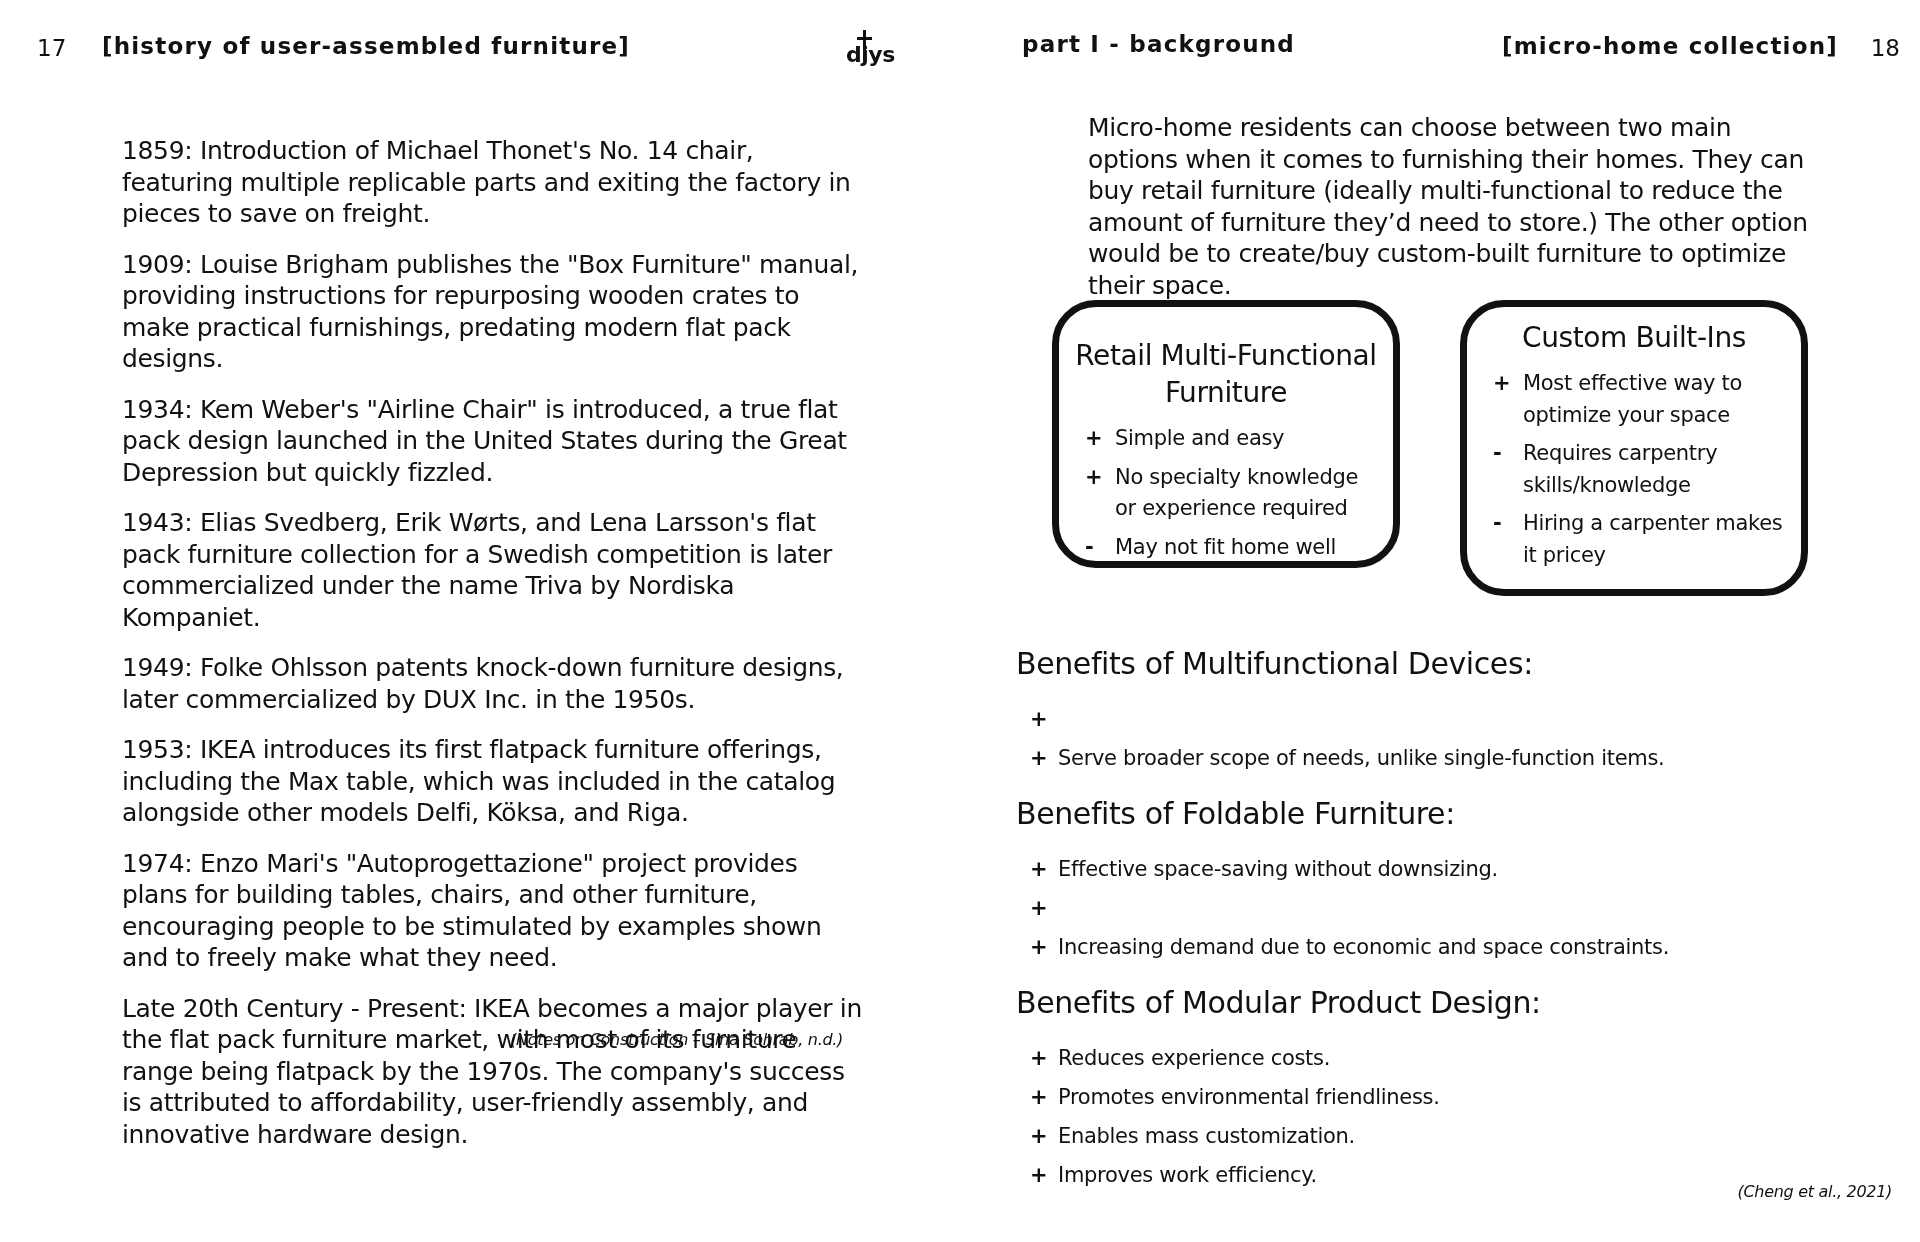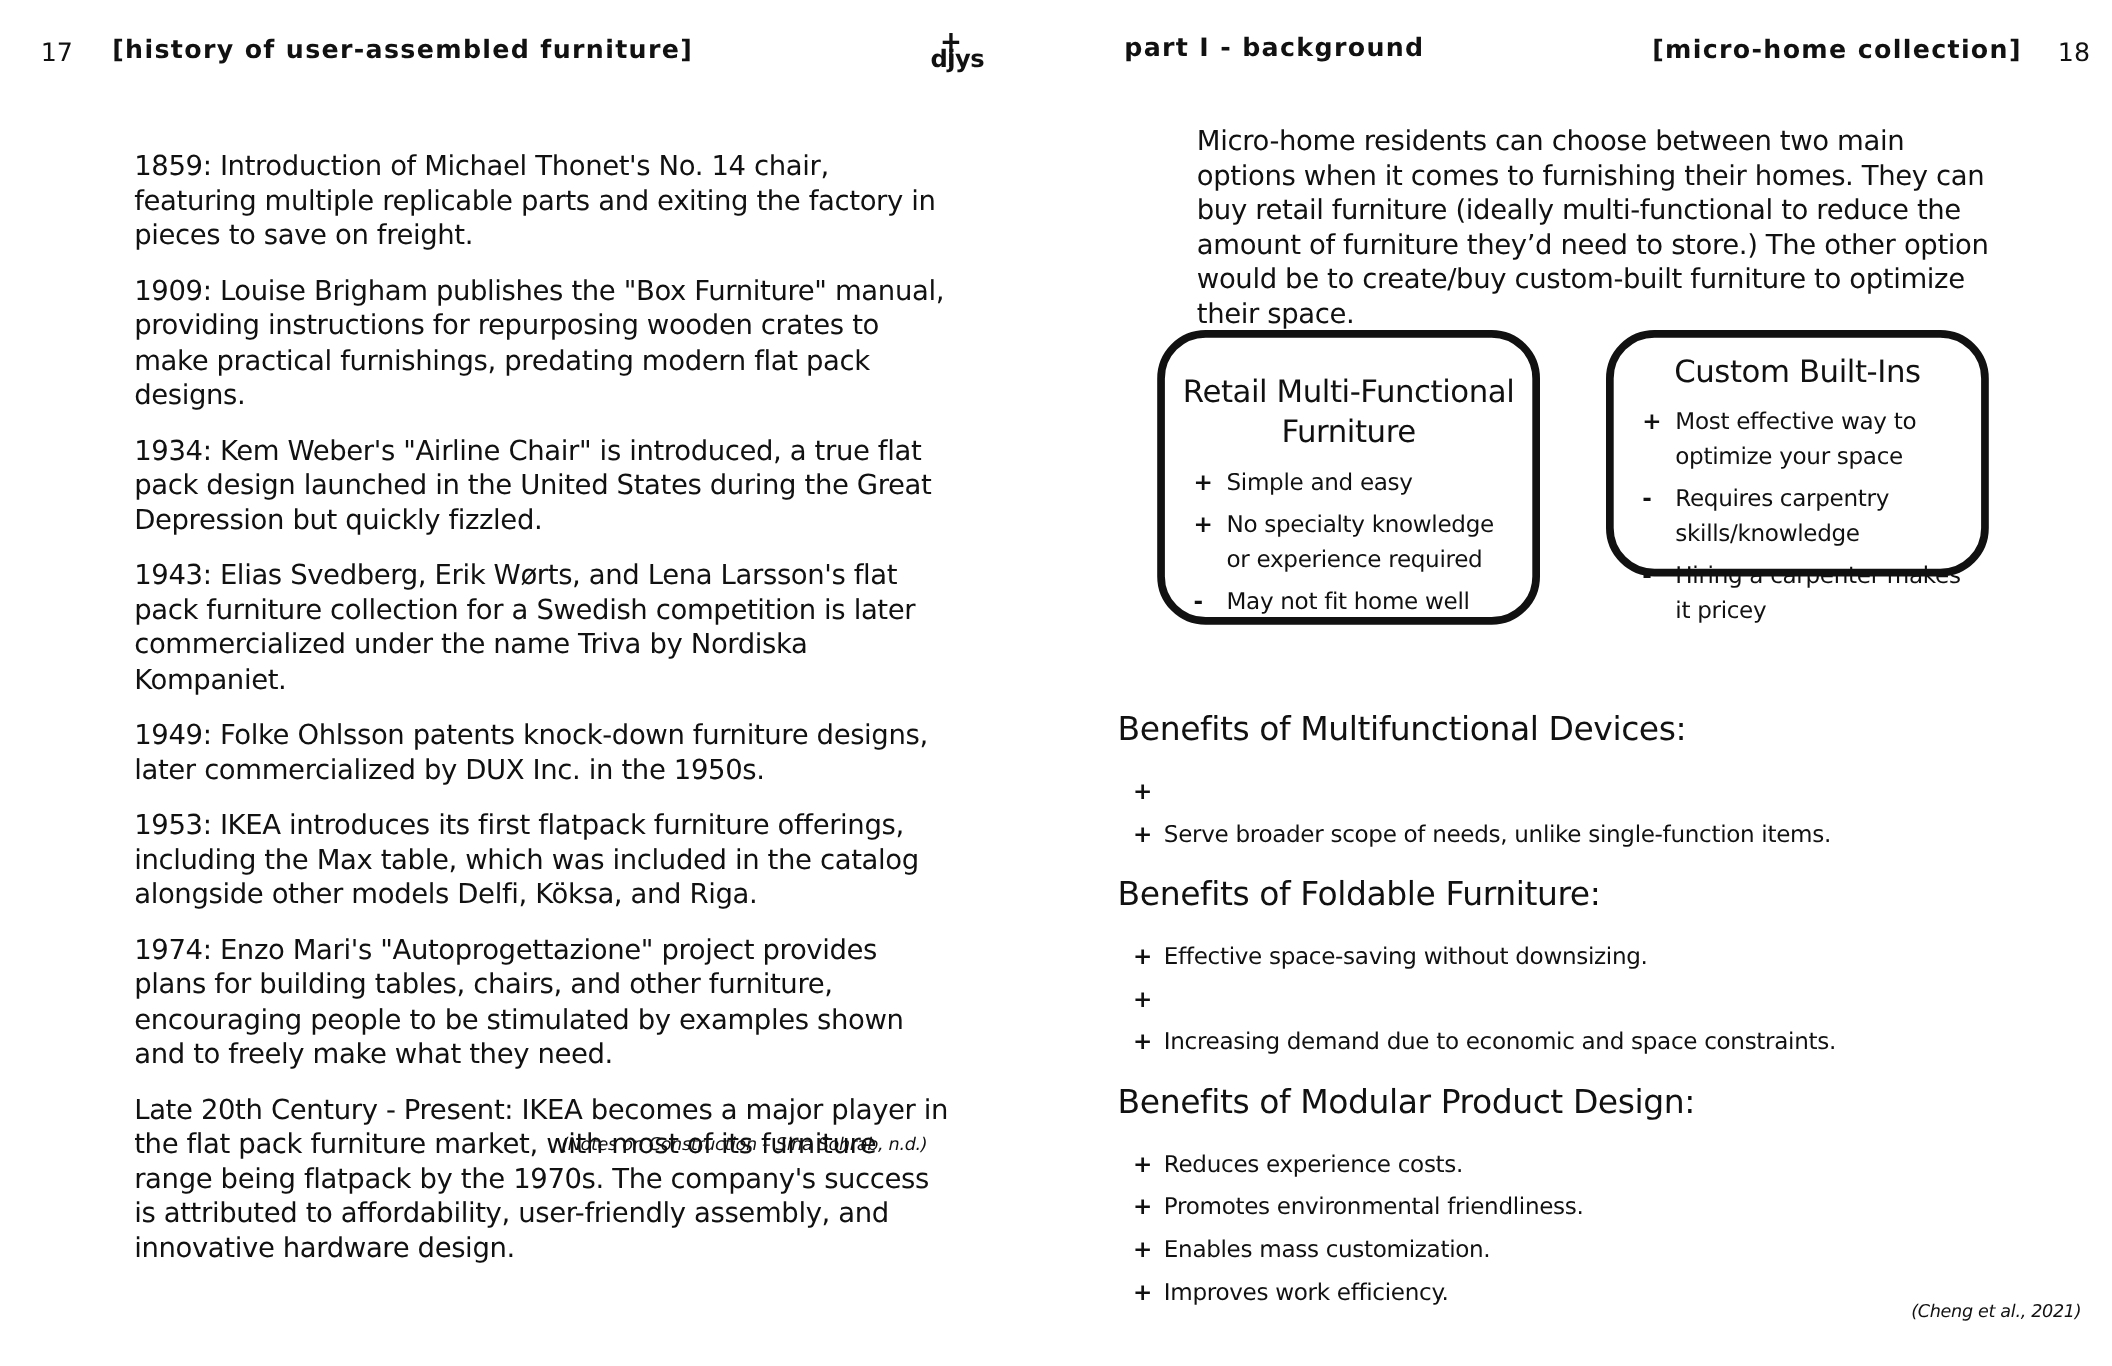--- a/index.html
+++ b/index.html
@@ -17,21 +17,21 @@
   .left-col { left: 122px; top: 135px; width: 740px; }
   .left-col p { margin: 0 0 19px 0; }
   .cite { font-style: italic; font-size: 16px; letter-spacing: -0.3px; white-space: nowrap; }
   .cite-left { right: 1077px; top: 1030px; }
   .cite-right { right: 28px; top: 1182px; }
 
   .intro { left: 1088px; top: 112px; width: 740px; }
 
   .card { border: 7px solid #111; border-radius: 44px; background: #fff; box-sizing: border-box; }
   .card-1 { left: 1052px; top: 300px; width: 348px; height: 268px; }
-  .card-2 { left: 1460px; top: 300px; width: 348px; height: 224px; }
+  .card-2 { left: 1460px; top: 300px; width: 348px; height: 296px; }
   .card-title { text-align: center; font-size: 28px; line-height: 37px; letter-spacing: -0.4px; }
   .card-1 .card-title { margin-top: 30px; }
   .card-2 .card-title { margin-top: 12px; }
   .card-list { list-style: none; margin: 12px 0 0 0; padding: 0 10px 0 26px; }
   .card-2 .card-list { margin-top: 12px; padding-left: 26px; }
   .card-list li { display: flex; font-size: 21px; line-height: 31.5px; letter-spacing: -0.3px; margin-bottom: 7px; }
   .card-list .sym { width: 30px; flex: none; font-weight: bold; }
 
   .sec-head { left: 1016px; font-size: 30px; letter-spacing: -0.4px; white-space: nowrap; }
   .blist { left: 1030px; list-style: none; margin: 0; padding: 0; }

